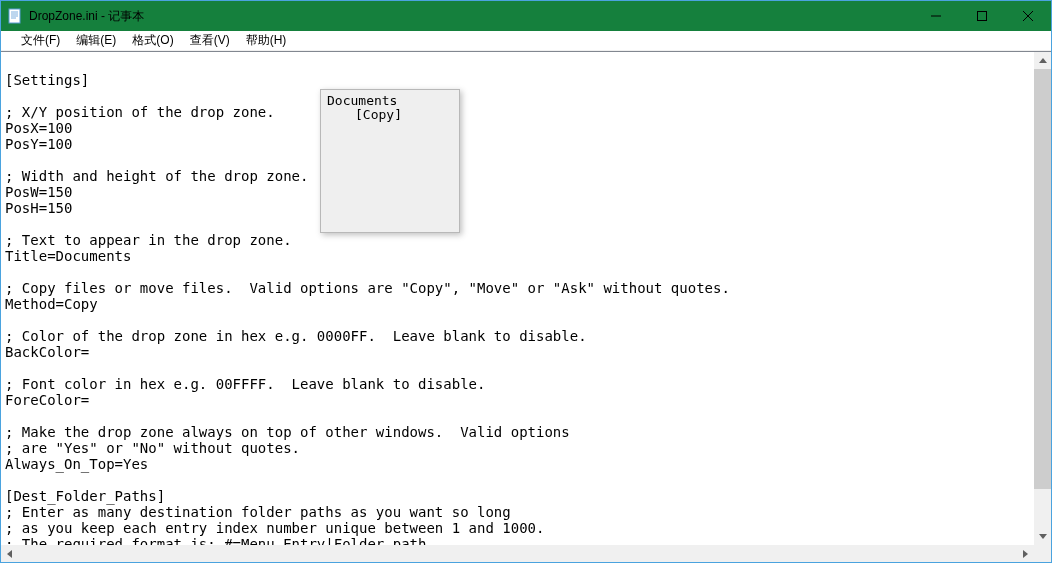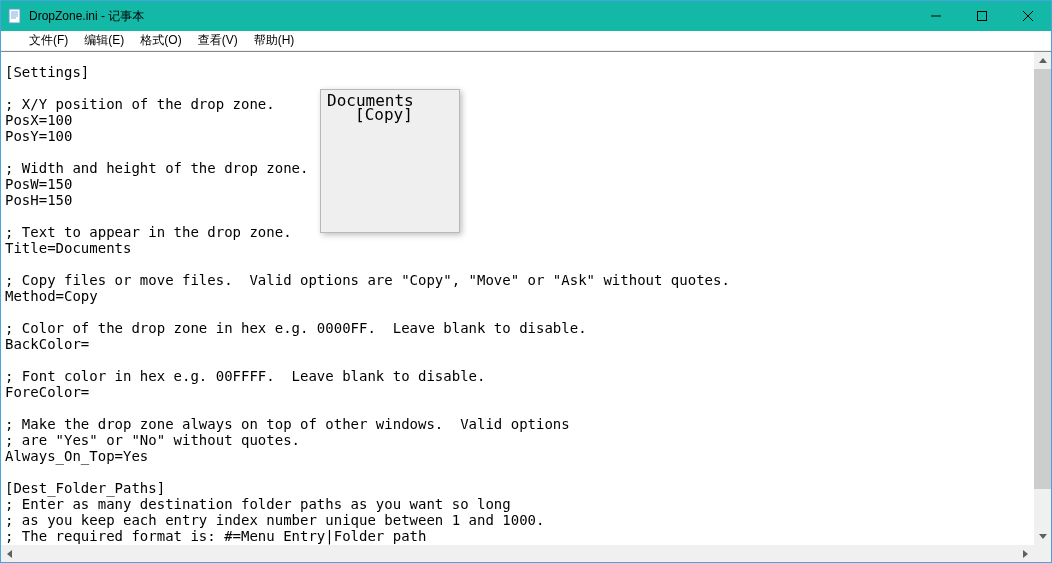--- a/index.html
+++ b/index.html
@@ -19,21 +19,21 @@
     .window {
       width: 100%;
       height: 100%;
       border: 1px solid #4aa3df;
       display: flex;
       flex-direction: column;
       background: #fff;
     }
     .titlebar {
       height: 30px;
-      background: #14b8a6;
+      background: #15803d;
       display: flex;
       align-items: center;
       padding-left: 6px;
       position: relative;
     }
     .titlebar-icon {
       width: 16px;
       height: 16px;
       margin-right: 6px;
       display: inline-flex;
@@ -57,41 +57,41 @@
       display: flex;
       align-items: center;
       justify-content: center;
       cursor: pointer;
     }
     .menubar {
       height: 20px;
       background: #fff;
       display: flex;
       align-items: center;
-      padding-left: 20px;
+      padding-left: 12px;
       border-bottom: 1px solid #f0f0f0;
     }
     .menu-item {
       padding: 2px 8px;
       font-size: 12px;
       cursor: pointer;
     }
     .content-area {
       flex: 1;
       position: relative;
       overflow: hidden;
       border-top: 1px solid #828790;
     }
     .text-content {
       position: absolute;
       top: 0;
       left: 0;
       right: 17px;
       bottom: 17px;
-      padding: 12px 4px;
+      padding: 20px 4px;
       font-family: "SimSun", "NSimSun", monospace;
       font-size: 14px;
       line-height: 16px;
       white-space: pre;
       overflow: hidden;
       color: #000;
     }
     .scrollbar-v {
       position: absolute;
       right: 0;
@@ -154,21 +154,21 @@
       position: absolute;
       top: 89px;
       left: 320px;
       width: 140px;
       height: 144px;
       background: #efefef;
       border: 1px solid #b8b8b8;
       box-shadow: 2px 2px 6px rgba(0,0,0,0.25);
       padding: 4px 6px;
       font-family: "SimSun", "NSimSun", monospace;
-      font-size: 16px;
+      font-size: 13px;
       line-height: 14px;
     }
     .dropzone-line1 {
       display: block;
     }
     .dropzone-line2 {
       display: block;
       margin-left: 28px;
     }
   </style>

